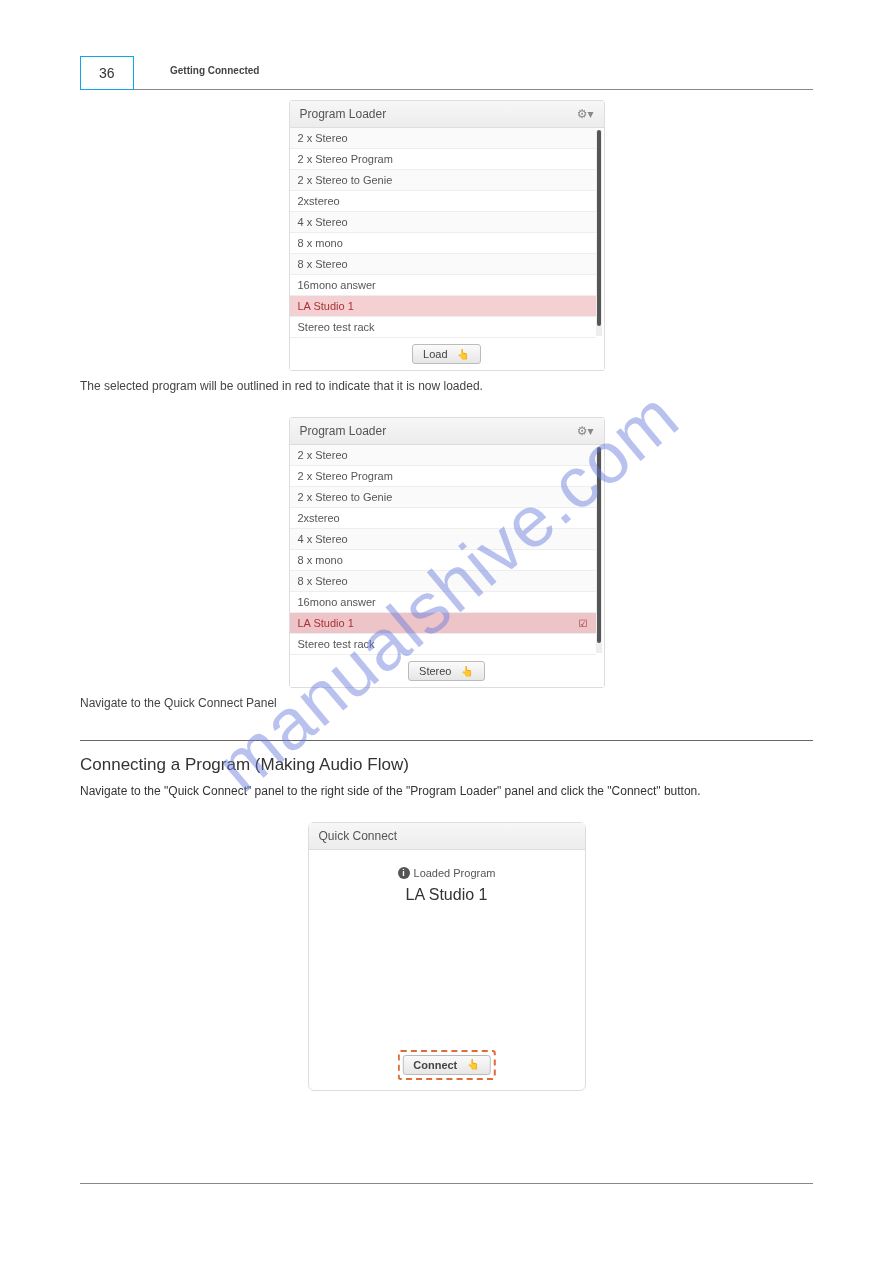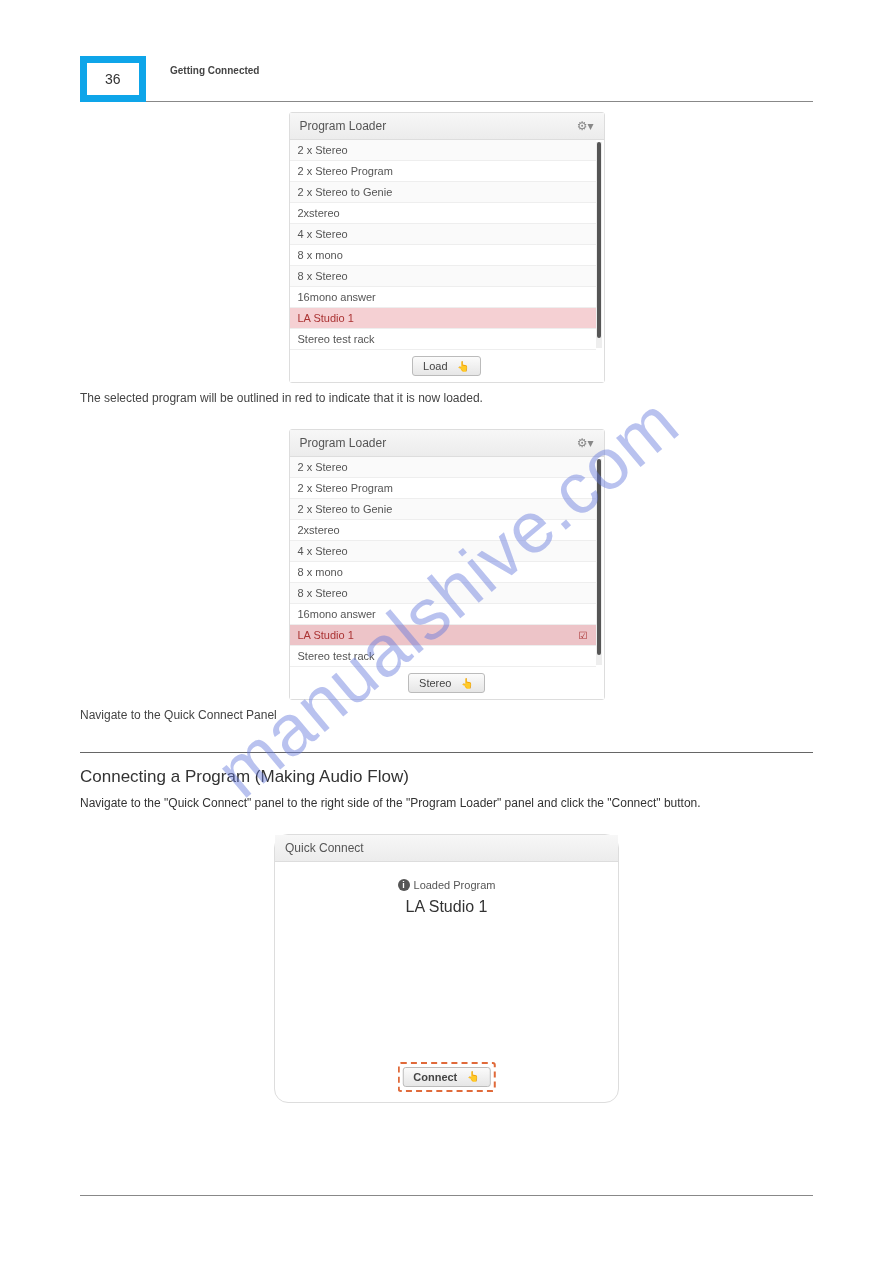--- a/index.html
+++ b/index.html
@@ -10,21 +10,21 @@
     margin: 0 auto;
     position: relative;
   }
   .page-header {
     border-bottom: 1px solid #888;
     margin: 55px 80px 0 80px;
     padding-bottom: 0;
     position: relative;
   }
   .page-num-box {
-    border: 7px solid #0ea5e9;
+    border: 1px solid #0ea5e9;
     display: inline-block;
     padding: 8px 18px;
     font-size: 14px;
     color: #333;
     position: relative;
     top: 1px;
     background: #fff;
   }
   .header-title {
     position: absolute;
@@ -95,24 +95,24 @@
     display: inline-flex;
     align-items: center;
     gap: 10px;
   }
   .cursor-icon { font-size: 10px; }
   .caption-text { font-size: 12px; color: #444; margin: 8px 0 24px 0; }
   .section-rule { border: none; border-top: 1px solid #666; margin: 30px 0 14px 0; }
   .section-heading { font-size: 17px; color: #333; margin: 4px 0 8px 0; font-weight: normal; }
   .body-text { font-size: 12px; color: #333; margin: 6px 0; line-height: 1.4; }
   .quick-panel {
-    width: 345px;
+    width: 278px;
     margin: 22px auto;
     border: 1px solid #ddd;
-    border-radius: 14px;
+    border-radius: 6px;
     background: #fff;
   }
   .quick-body { padding: 12px 10px 10px 10px; text-align: center; min-height: 240px; position: relative; }
   .loaded-label { font-size: 11px; color: #555; display: inline-flex; align-items: center; gap: 4px; }
   .info-icon {
     display: inline-block; width: 12px; height: 12px; border-radius: 50%;
     background: #555; color: #fff; font-size: 9px; line-height: 12px; font-weight: bold;
   }
   .program-name { font-size: 16px; color: #333; margin-top: 6px; }
   .connect-wrap {

